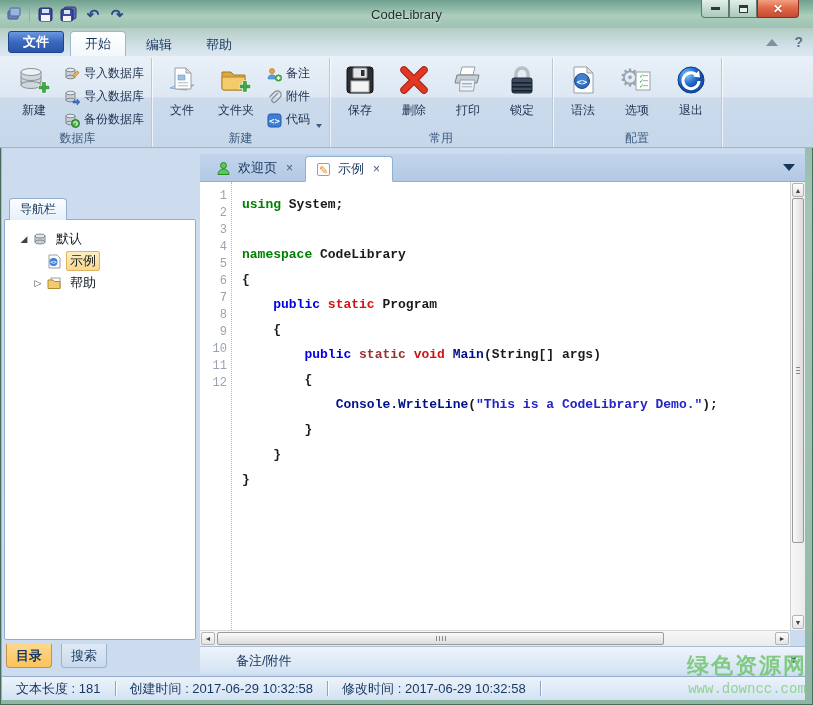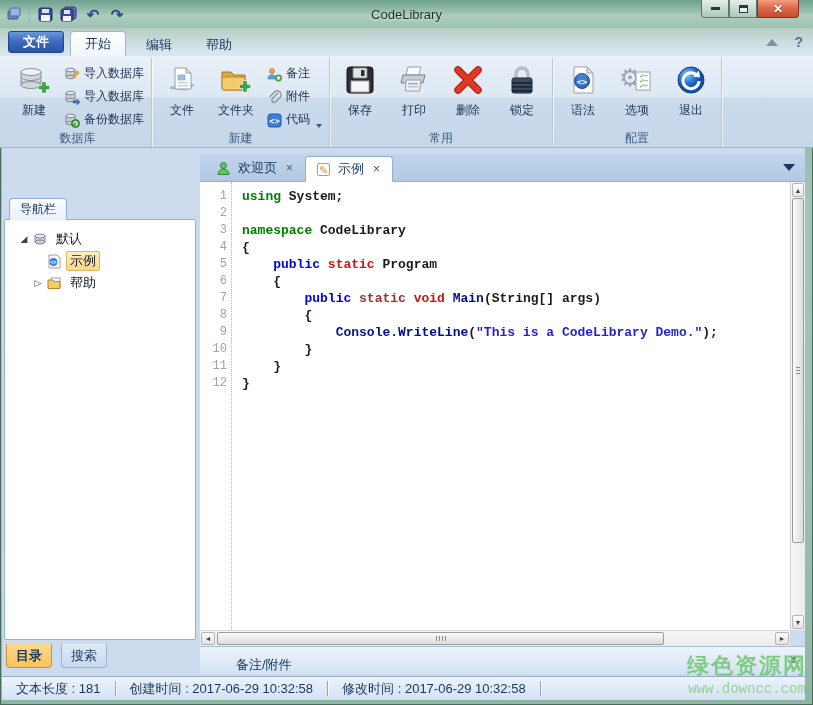--- a/index.html
+++ b/index.html
@@ -83,21 +83,21 @@
     border-bottom:1px solid #8fb0d4; display:flex; align-items:flex-end; padding-left:6px; }
   .doctab{ height:26px; display:flex; align-items:center; gap:7px; padding:0 10px; font-size:13px; color:#17365d; cursor:default; }
   .doctab.active{ background:#fff; border:1px solid #8fb0d4; border-bottom:1px solid #fff; border-radius:4px 4px 0 0; margin-bottom:-1px; z-index:2; }
   .tabx{ font-size:12px; color:#4a5a70; padding:0 2px; cursor:default; }
   .strip-caret{ position:absolute; right:10px; top:10px; width:0; height:0; border-left:6px solid transparent; border-right:6px solid transparent; border-top:7px solid #17365d; }
 
   .editor{ position:absolute; left:0; right:0; top:28px; bottom:44px; background:#fff; display:flex; overflow:hidden; }
   .gutter{ width:32px; padding:6px 4px 0 4px; text-align:right; font:12px/17px "Liberation Mono", monospace; color:#98a4b4;
     border-right:1px dotted #b8b8b8; flex:0 0 32px; }
   .codearea{ flex:1; padding:6px 0 0 10px; font:bold 13px/17px "Liberation Mono", monospace; color:#1a1a1a; overflow:hidden; }
-  .code-line{ white-space:pre; height:17px; }
+  .code-line{ white-space:pre; height:17px;margin-top:8px; }
   .tok.kw{ color:#008000; } .tok.ac{ color:#0000e6; } .tok.ty{ color:#d01414; }
   .tok.st{ color:#9c3030; } .tok.id{ color:#00108c; } .tok.str{ color:#2424c8; } .tok.pl{ color:#1a1a1a; }
 
   
   .vscroll{ position:absolute; right:0; top:28px; bottom:44px; width:15px; background:linear-gradient(90deg,#f6f6f6,#ececec); border-left:1px solid #d0d0d0; }
   .hscroll{ position:absolute; left:0; right:15px; bottom:28px; height:16px; background:linear-gradient(180deg,#f6f6f6,#ececec); border-top:1px solid #d8d8d8; }
   .scroll-arrow{ position:absolute; display:flex; align-items:center; justify-content:center; font-size:7px; color:#404040;
     background:linear-gradient(180deg,#fdfdfd,#e4e4e4); border:1px solid #b4b4b4; border-radius:2px; }
   .vscroll .up{ left:1px; right:1px; top:1px; height:14px; }
   .vscroll .down{ left:1px; right:1px; bottom:1px; height:14px; }
@@ -108,21 +108,21 @@
   .hthumb{ position:absolute; top:1px; bottom:1px; left:17px; width:447px; border:1px solid #9a9a9a; border-radius:2px;
     background:linear-gradient(180deg,#fafafa,#dcdcdc); }
   .grip-v{ position:absolute; left:3px; right:3px; top:50%; margin-top:-4px; height:8px;
     background:repeating-linear-gradient(180deg,#8a8a8a 0 1px,transparent 1px 3px); }
   .grip-h{ position:absolute; top:3px; bottom:3px; left:50%; margin-left:-5px; width:10px;
     background:repeating-linear-gradient(90deg,#8a8a8a 0 1px,transparent 1px 3px); }
 
   
   .notesbar{ position:absolute; left:0; right:0; bottom:0; height:28px;
     background:linear-gradient(180deg,#eef4fb,#d2e2f3); border-top:1px solid #a8bcd6;
-    display:flex; align-items:flex-end; font-size:13px; color:#17365d; }
+    display:flex; align-items:center; font-size:13px; color:#17365d; }
   .notesbar .txt{ margin-left:36px; }
   .notes-chevron{ position:absolute; right:8px; top:4px; font-size:13px; font-weight:bold; color:#17365d;
     transform:rotate(90deg); letter-spacing:-2px; }
 
   
   .statusbar{ position:absolute; left:2px; right:8px; bottom:5px; height:24px;
     background:linear-gradient(180deg,#ecf3fb 0%,#d3e2f3 100%); border-top:1px solid #95accc;
     display:flex; align-items:center; font-size:13px; color:#17365d; }
   .stitem{ padding:0 14px; white-space:nowrap; }
   .stsep{ width:1px; height:15px; background:#8ea6c4; box-shadow:1px 0 0 rgba(255,255,255,.8); }
@@ -318,37 +318,37 @@
               <rect x="9" y="4" width="14" height="10" rx="1" fill="#e2e4e8" stroke="#888"></rect>
               <rect x="17" y="6" width="3.5" height="6" fill="#2c2c32"></rect>
               <rect x="7" y="17" width="18" height="11" fill="#f4f4f6" stroke="#aaa"></rect>
             </svg>
           </div>
           <div class="lbl">保存</div>
         </div>
         <div class="rbig">
           <div class="icon">
             <svg width="32" height="32" viewBox="0 0 32 32">
+              <path d="M6 6 C12 12 20 20 26 26 M26 6 C20 12 12 20 6 26" stroke="#a82010" stroke-width="7.5" stroke-linecap="round" fill="none"></path>
+              <path d="M6 6 C12 12 20 20 26 26 M26 6 C20 12 12 20 6 26" stroke="#e03824" stroke-width="5.5" stroke-linecap="round" fill="none"></path>
+            </svg>
+          </div>
+          <div class="lbl">删除</div>
+        </div>
+        <div class="rbig">
+          <div class="icon">
+            <svg width="32" height="32" viewBox="0 0 32 32">
               <path d="M10 3 h13 l-2 8 h-13 z" fill="#fdfdfd" stroke="#98a0a8"></path>
               <path d="M5 11 h22 l-2 8 h-22 z" fill="#c8ced6" stroke="#788088"></path>
               <path d="M8 16 h15 l-1.5 11 h-14 z" fill="#eef0f3" stroke="#98a0a8"></path>
               <rect x="10" y="19" width="10" height="1.4" fill="#8ab0d8"></rect>
                 <rect x="10" y="22" width="10" height="1.4" fill="#b8c4d0"></rect>
             </svg>
           </div>
           <div class="lbl">打印</div>
-        </div>
-        <div class="rbig">
-          <div class="icon">
-            <svg width="32" height="32" viewBox="0 0 32 32">
-              <path d="M6 6 C12 12 20 20 26 26 M26 6 C20 12 12 20 6 26" stroke="#a82010" stroke-width="7.5" stroke-linecap="round" fill="none"></path>
-              <path d="M6 6 C12 12 20 20 26 26 M26 6 C20 12 12 20 6 26" stroke="#e03824" stroke-width="5.5" stroke-linecap="round" fill="none"></path>
-            </svg>
-          </div>
-          <div class="lbl">删除</div>
         </div>
         <div class="rbig">
           <div class="icon">
             <svg width="32" height="32" viewBox="0 0 32 32">
               <path d="M10 15 v-5 a6 6 0 0 1 12 0 v5" fill="none" stroke="#b8bec6" stroke-width="3.4"></path>
               <rect x="6" y="14" width="20" height="15" rx="2" fill="#3c4c60" stroke="#1c2838"></rect>
               <rect x="6" y="18" width="20" height="1.6" fill="#18222e"></rect>
                 <rect x="6" y="22" width="20" height="1.6" fill="#18222e"></rect>
                 <rect x="6" y="26" width="20" height="1.6" fill="#18222e"></rect>
             </svg>

